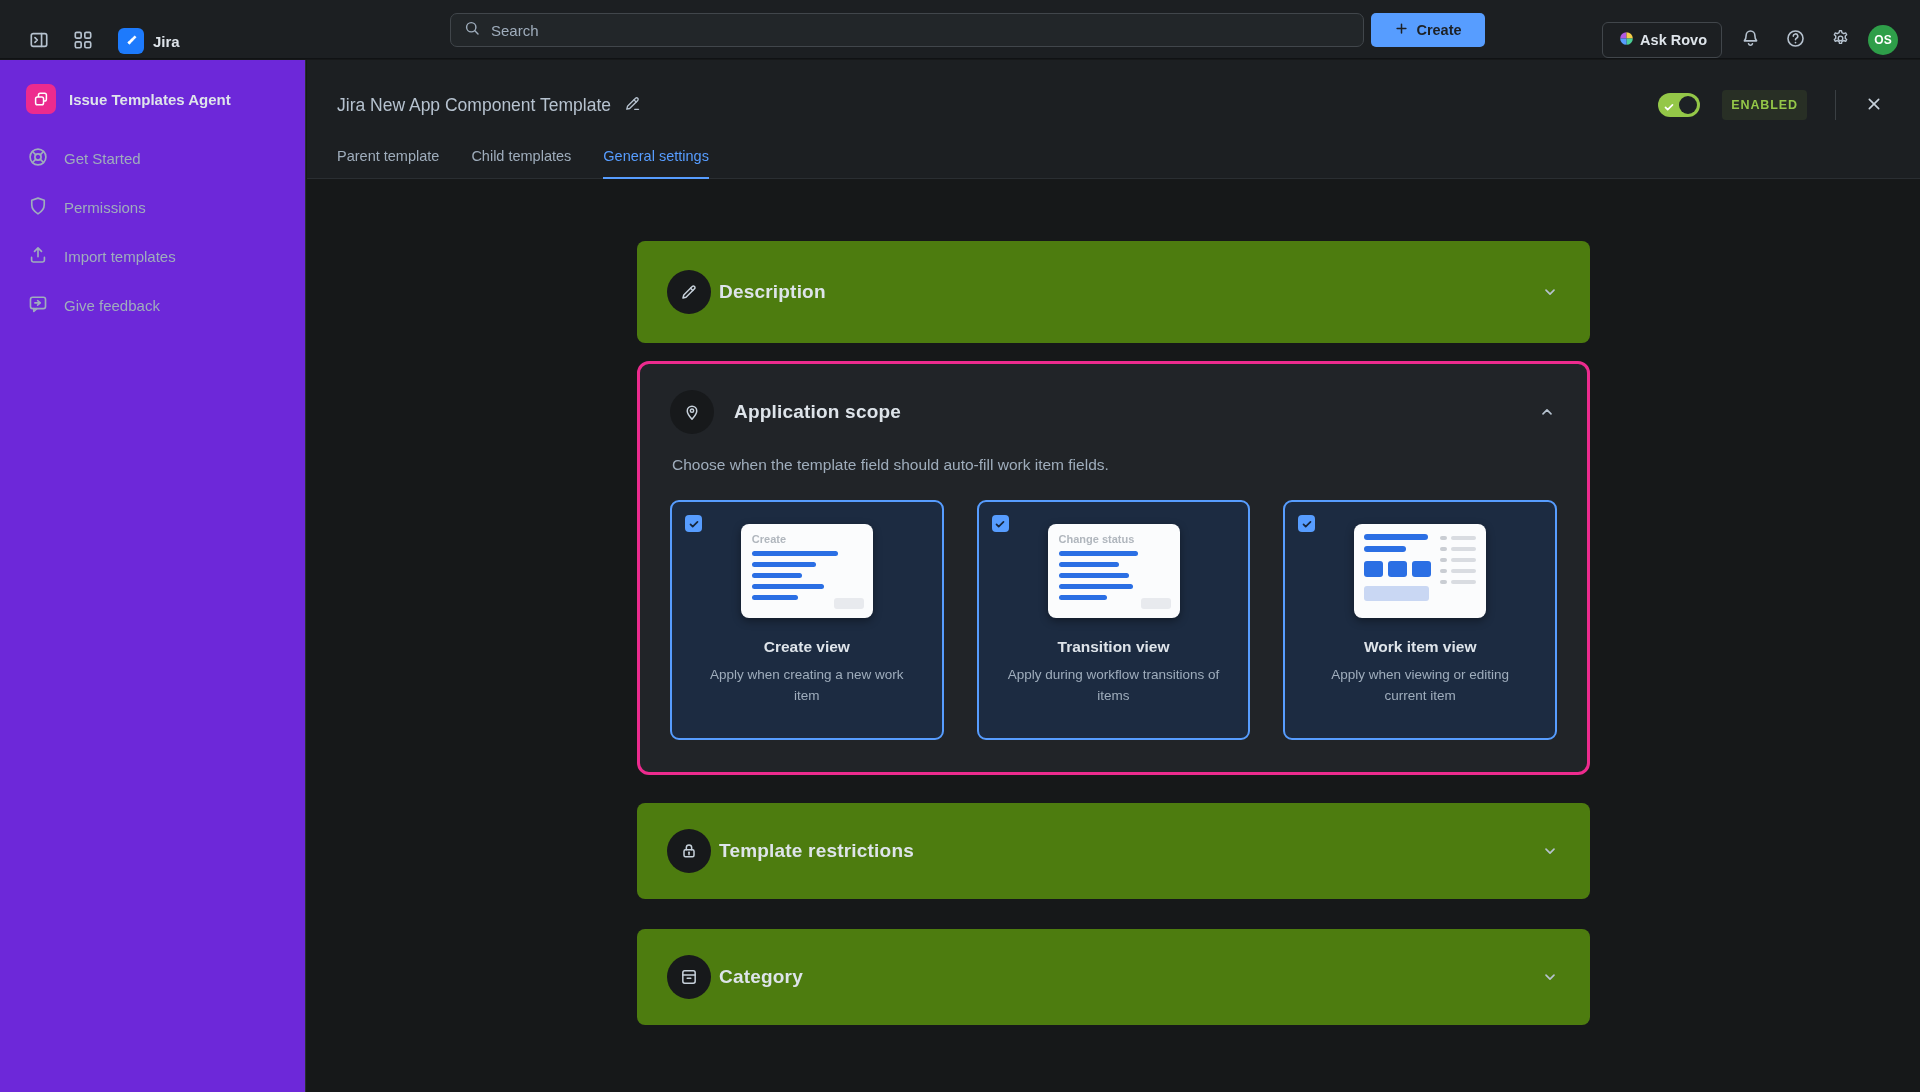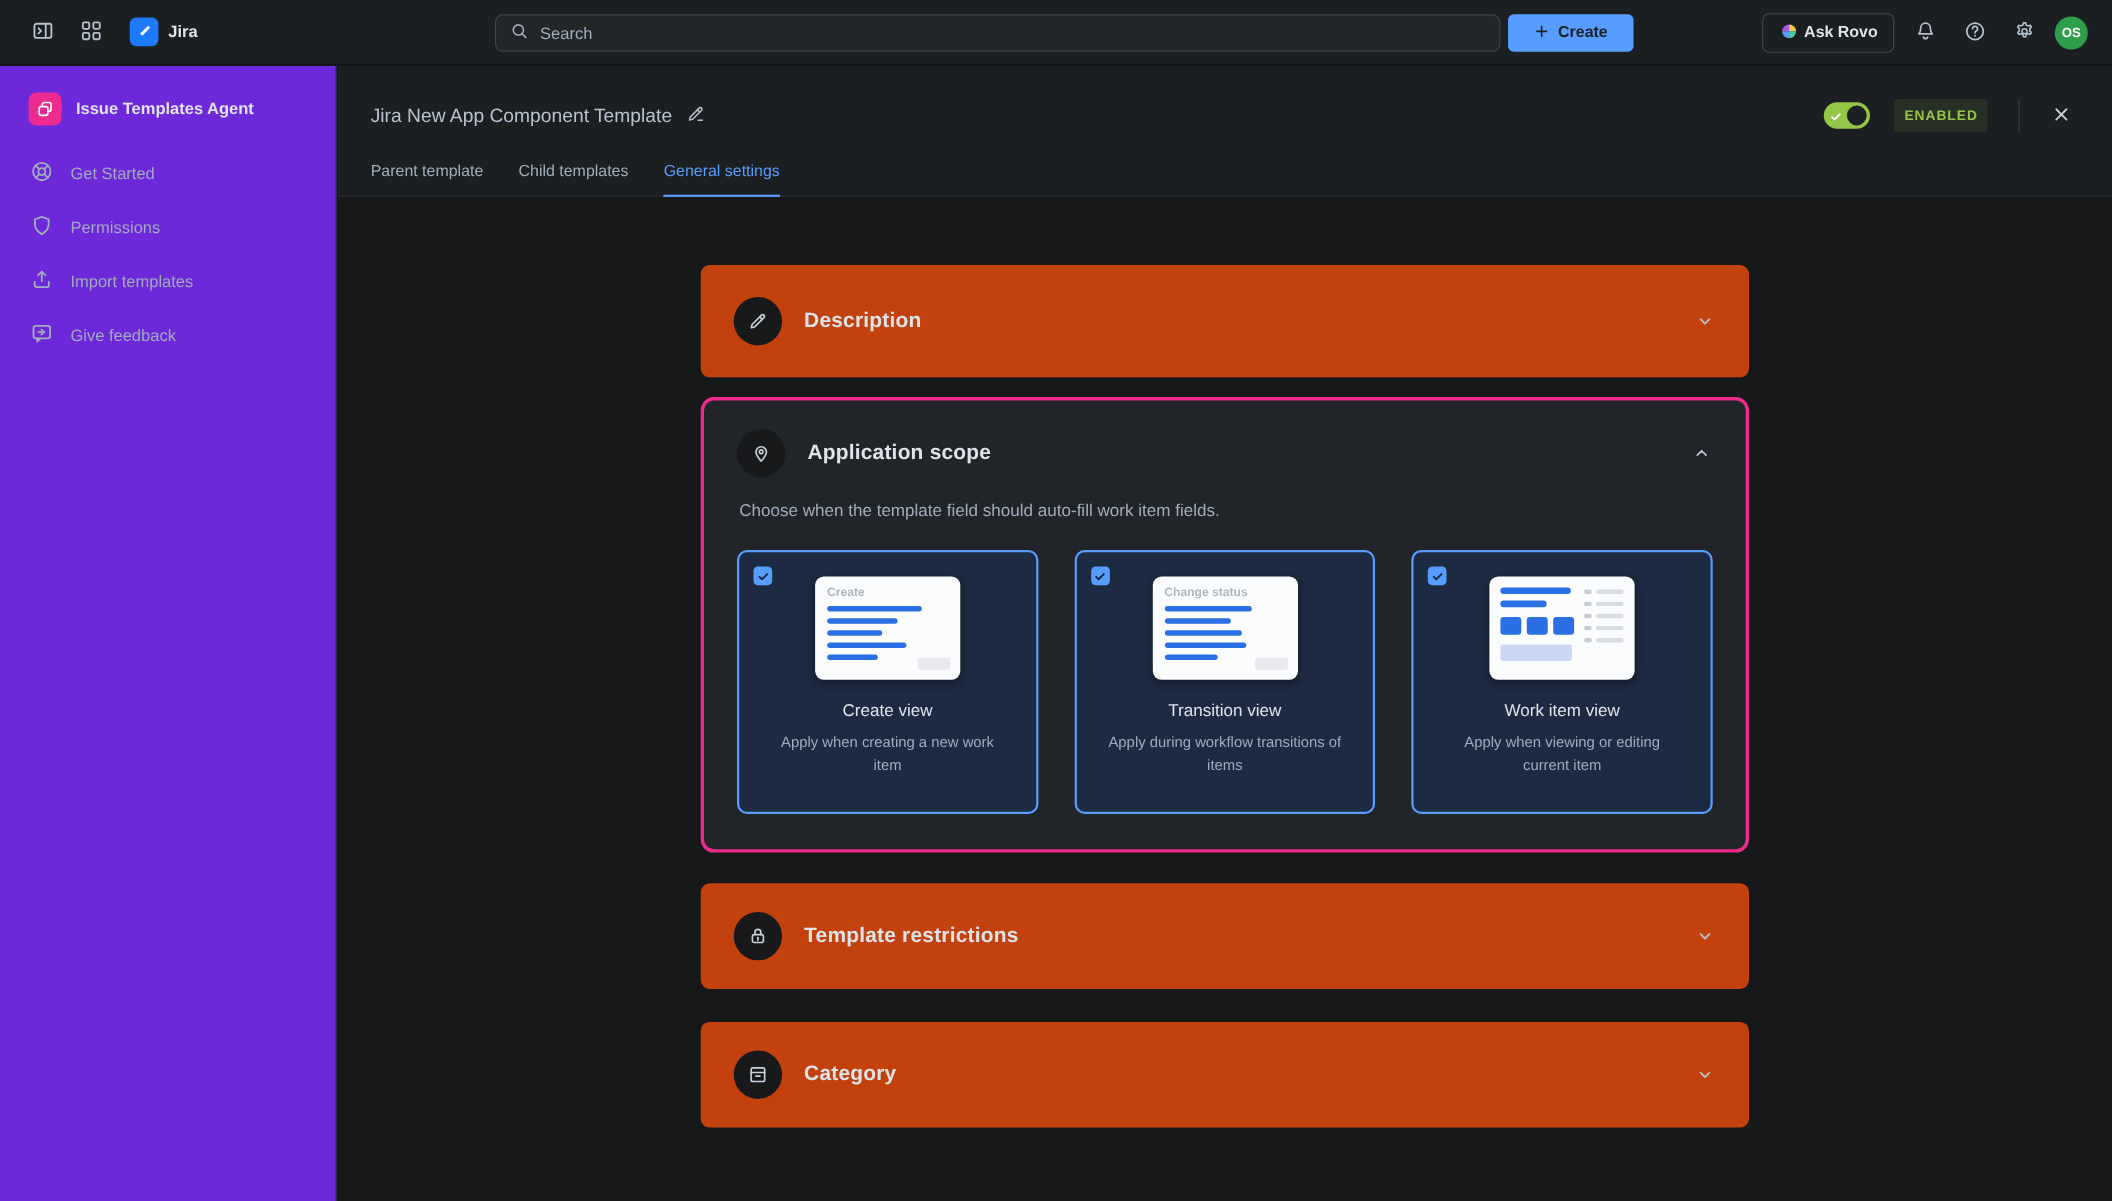--- a/index.html
+++ b/index.html
@@ -2,21 +2,21 @@
 <html style="--accent-blue: #579DFF; --highlight-magenta: #ED2B8E; --enabled-green: #94C748; --selected-card-bg: #1C2B41; --avatar-green: #2E9E49;"><head>
 <meta charset="utf-8">
 <style>
   * { margin:0; padding:0; box-sizing:border-box; }
   html,body { width:1920px; height:1092px; overflow:hidden; background:#161819;
     font-family:"Liberation Sans", sans-serif; color:#DEE4EA; }
 
   
   .topbar { position:absolute; top:0; left:0; width:1920px; height:59px;
     background:#1C1F22; border-bottom:1px solid #101214;
-    display:flex; align-items:flex-start; padding:12px 22px; z-index:5; }
+    display:flex; align-items:flex-end; padding:0 22px; z-index:5; }
   .tb-left { display:flex; align-items:center; gap:10px; }
   .icon-btn { width:34px; height:34px; display:flex; align-items:center; justify-content:center;
     background:transparent; border:none; color:#B6C2CF; border-radius:4px; cursor:pointer; }
   .brand { display:flex; align-items:center; gap:9px; margin-left:8px; cursor:pointer; }
   .jira-mark { width:26px; height:26px; border-radius:6px; background:#1D7AFC;
     display:flex; align-items:center; justify-content:center; }
   .brand-name { font-size:15px; font-weight:700; color:#DEE4EA; }
 
   .searchbox { position:absolute; left:450px; top:13px; width:914px; height:34px;
     background:#222629; border:1px solid #41464B; border-radius:7px;
@@ -74,22 +74,22 @@
     display:flex; align-items:center; }
 
   .tabs { position:absolute; left:30px; bottom:-1px; display:flex; gap:32px; }
   .tab { padding-bottom:13px; font-size:14.5px; color:#9FADBC; cursor:pointer;
     border-bottom:2px solid transparent; }
   .tab.active { color:var(--accent-blue,#579DFF); border-bottom-color:var(--accent-blue,#579DFF); }
 
   .content { position:absolute; top:119px; left:0; right:0; bottom:0; overflow:hidden; }
   .container { width:953px; margin:62px auto 0; }
 
-  .acc-card { background:#c2410c; border-radius:8px; display:flex; align-items:center;
-    gap:20px; padding:17px 30px; cursor:pointer; }
+  .acc-card { background:#4d7c0f; border-radius:8px; display:flex; align-items:center;
+    gap:8px; padding:17px 30px; cursor:pointer; }
   .acc-card.h1 { height:102px; }
   .acc-card.h2 { height:96px; }
   .badge { width:44px; height:44px; border-radius:50%; background:#17191B; flex:0 0 auto;
     display:flex; align-items:center; justify-content:center; color:#C7D1DB; }
   .acc-title { font-size:19px; font-weight:700; color:#DEE4EA; letter-spacing:.2px; }
   .chev { margin-left:auto; color:#B6C2CF; display:flex; align-items:center; }
 
   
   .scope { margin:18px 0 28px; background:#212428; border:3px solid var(--highlight-magenta,#ED2B8E);
     border-radius:12px; padding:26px 30px 32px; }
@@ -116,21 +116,21 @@
   .line-b { height:6px; border-radius:3px; background:#2B6FE4; }
   .sqrow { display:flex; gap:5px; margin-top:9px; }
   .sq { width:19px; height:16px; border-radius:3px; background:#2B6FE4; }
   .bar { margin-top:9px; height:15px; width:97%; border-radius:3px; background:#C9D7F3; }
   .col-r { flex:1; padding-top:1px; }
   .rrow { display:flex; align-items:center; gap:4px; margin-top:7px; }
   .rrow:first-child { margin-top:1px; }
   .dash { width:7px; height:4px; border-radius:2px; background:#C9CDD3; }
   .rline { flex:1; height:4px; border-radius:2px; background:#D9DCE1; }
 
-  .opt-title { margin-top:20px; font-size:15.5px; font-weight:400; color:#DEE4EA; }
+  .opt-title { margin-top:20px; font-size:15.5px; font-weight:700; color:#DEE4EA; }
   .opt-desc { margin-top:9px; font-size:13.5px; color:#9FADBC; text-align:center;
     line-height:1.55; max-width:212px; }
 </style>
 </head>
 <body>
 
 <header class="topbar">
   <div class="tb-left">
     <button class="icon-btn">
       <span>

